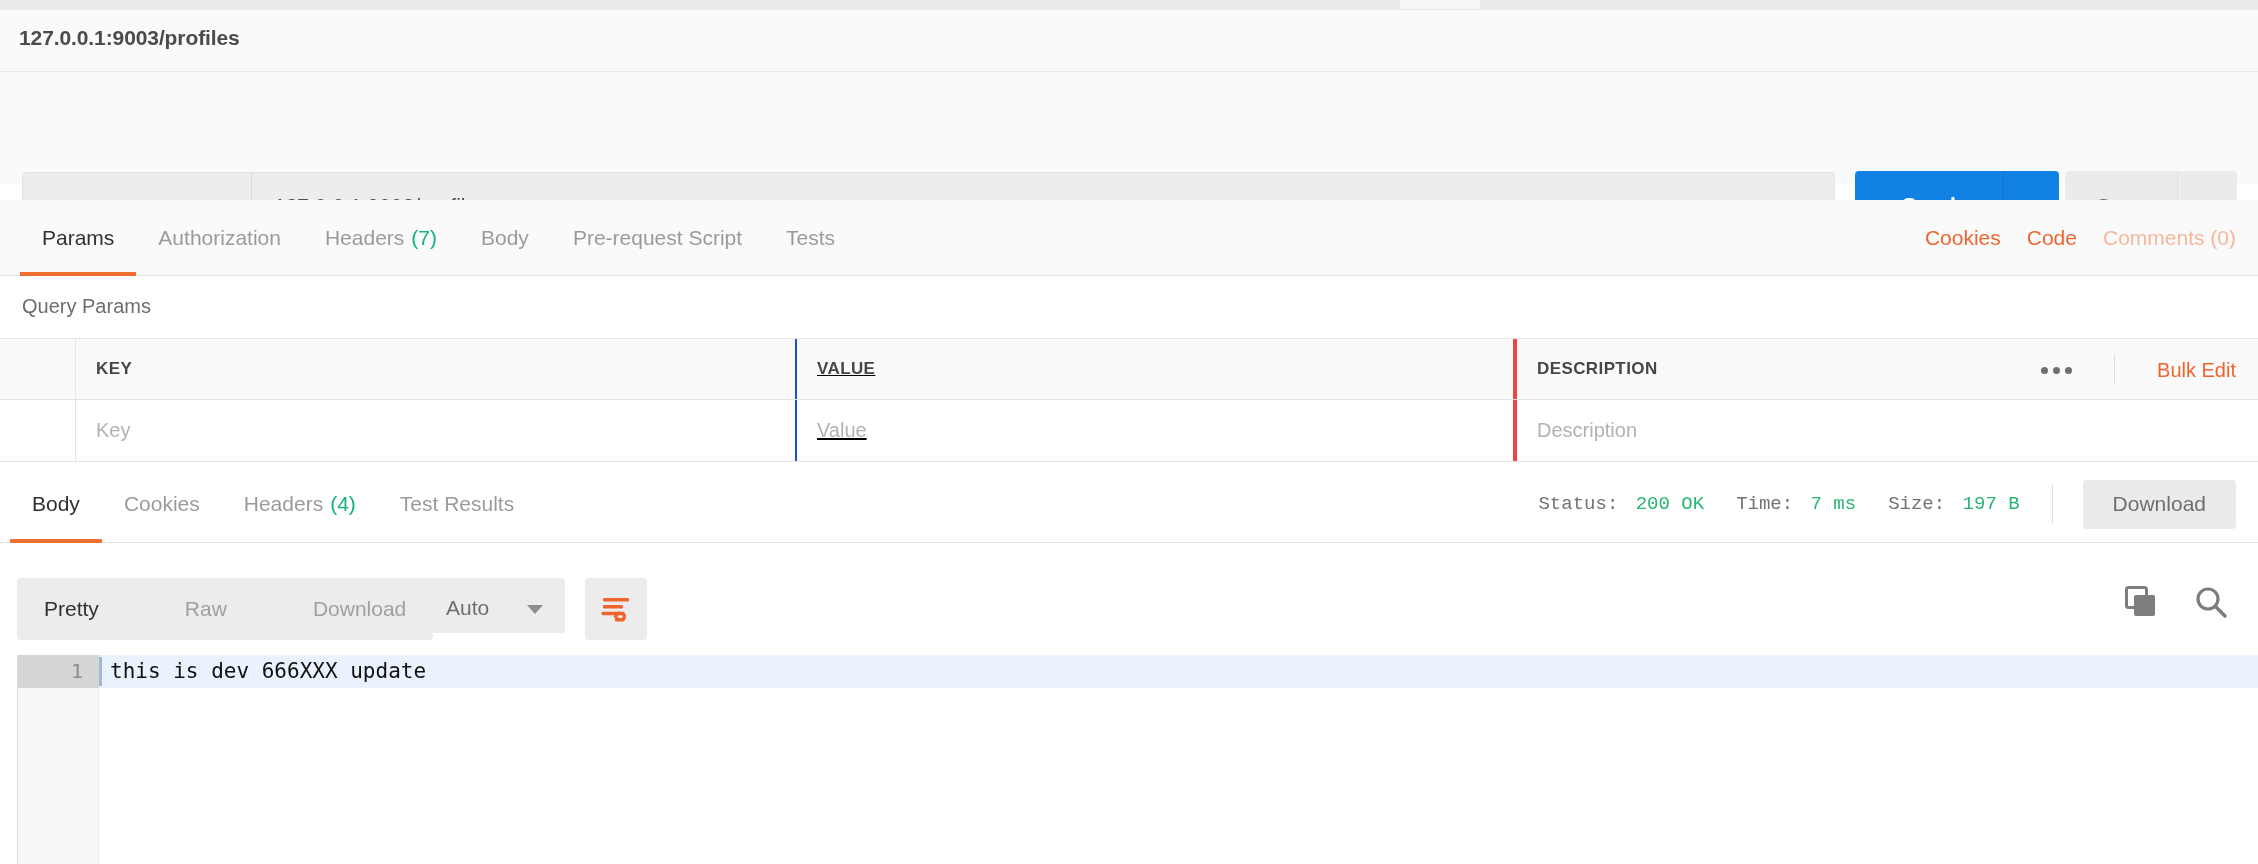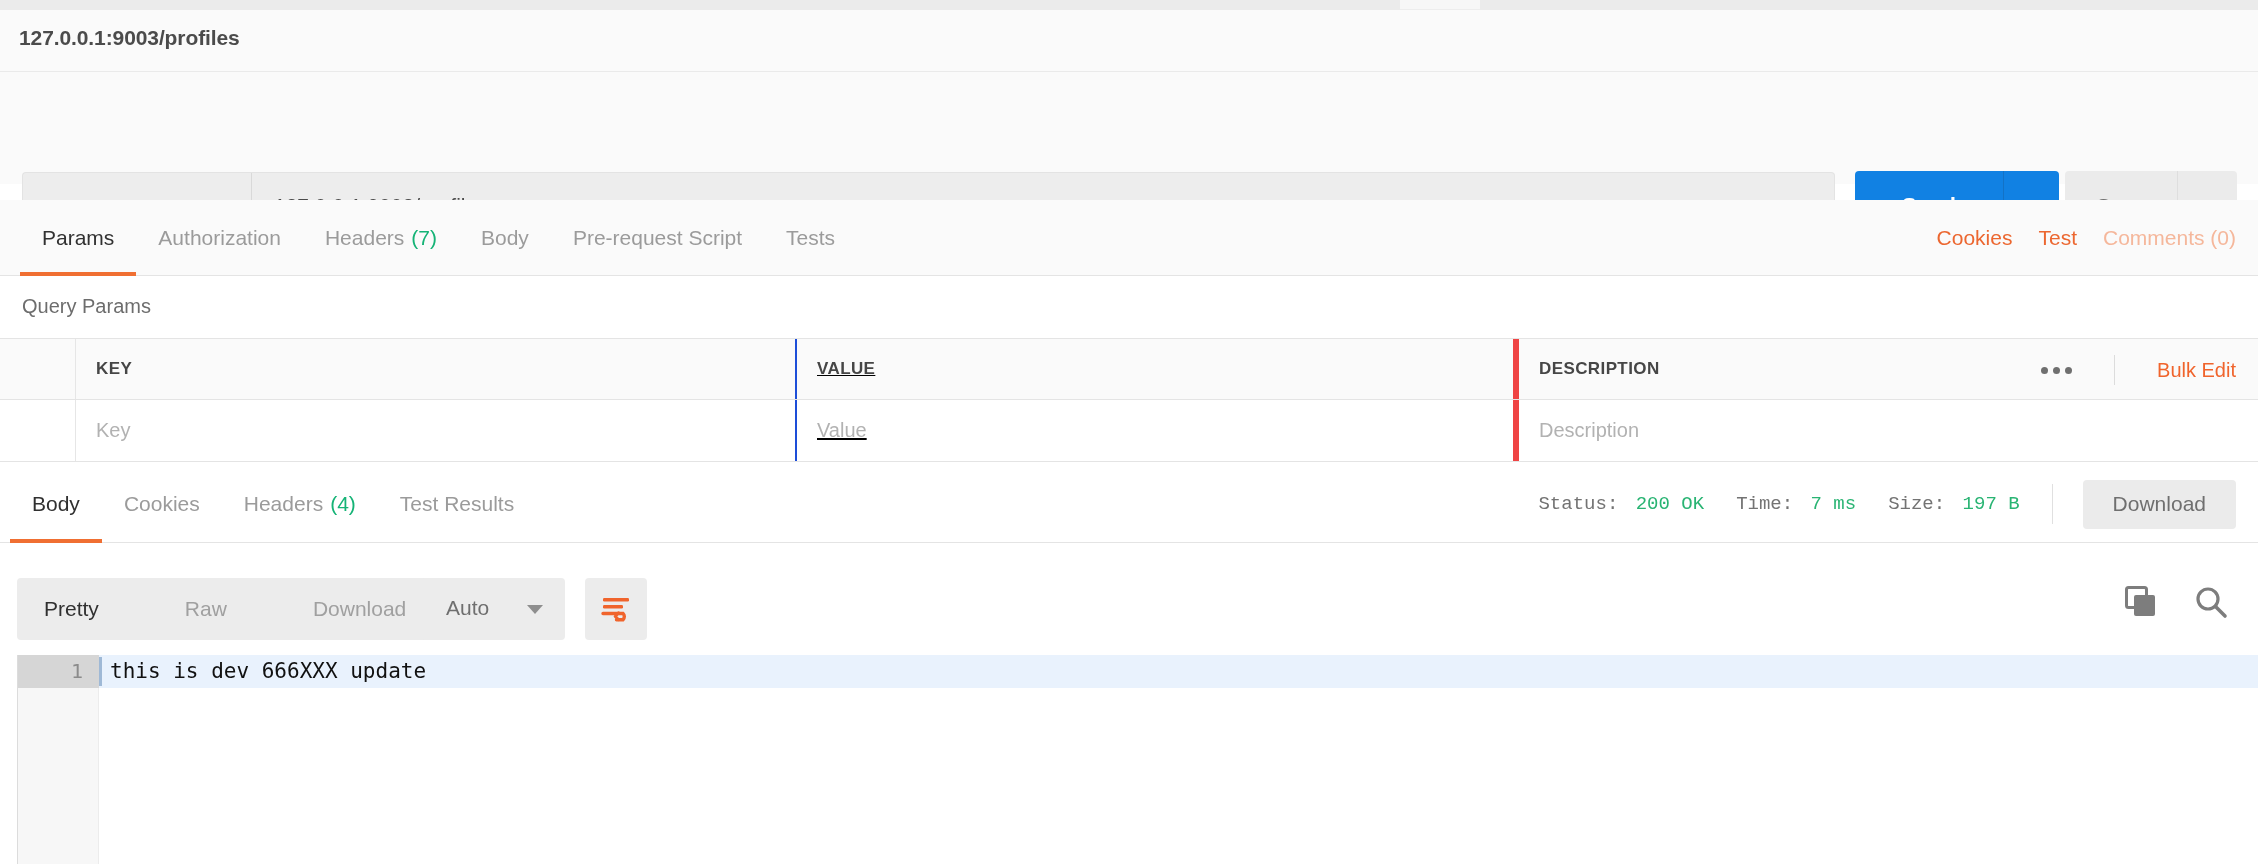--- a/index.html
+++ b/index.html
@@ -254,21 +254,21 @@
   }
   .cell {
     position: absolute;
     top: 0; height: 100%;
     display: flex;
     align-items: center;
   }
   .cell.cb  { left: 0;     width: 75px;  }
   .cell.key { left: 75px;  width: 720px; border-left: 1px solid #e6e6e6; }
   .cell.val { left: 795px; width: 718px; border-left: 2px solid #1d4ed8; text-decoration: underline; }
-  .cell.des { left: 1513px; width: 745px; border-left: 6px solid #ef4444; }
+  .cell.des { left: 1513px; width: 745px; border-left: 4px solid #ef4444; }
   .cell .inner { padding-left: 20px; }
   .colhead {
     font-size: 17px;
     font-weight: 700;
     color: #464646;
     letter-spacing: 0.4px;
   }
   .ph {
     font-size: 20px;
     color: #b2b2b2;
@@ -389,21 +389,21 @@
     display: flex; align-items: center;
     font-size: 21px;
     color: #a0a0a0;
     cursor: pointer;
   }
   .seg-item.active { color: #303030; }
 
   .auto-ctrl {
     position: absolute;
     left: 422px; top: 578px;
-    width: 143px; height: 62px;
+    width: 143px; height: 55px;
     background: #ececec;
     border-radius: 4px;
     cursor: pointer;
   }
   .auto-ctrl span {
     position: absolute;
     left: 24px; top: 18px;
     font-size: 21px;
     color: #6f6f6f;
   }
@@ -540,21 +540,21 @@
     <div class="reqtab">
       <span>Pre-request Script</span>
     </div>
     <div class="reqtab">
       <span>Tests</span>
     </div>
   </div>
 
   <div class="reqtabs-right">
     <span class="link-orange">Cookies</span>
-    <span class="link-orange">Test</span>
+    <span class="link-orange">Code</span>
     <span class="link-orange-dim">Comments (0)</span>
   </div>
 </div>
 
 <div class="qp-title">
   <span>Query Params</span>
 </div>
 
 <div class="qp-table">
 

